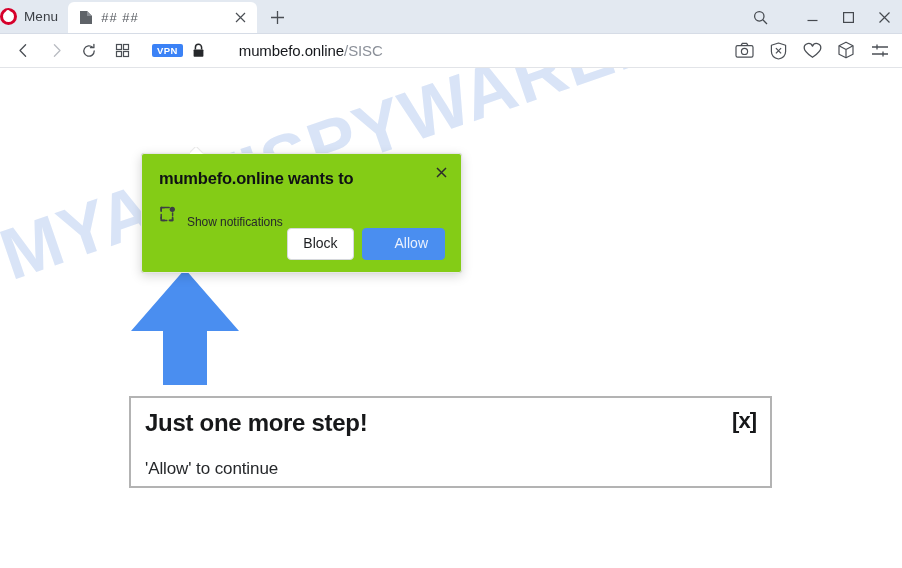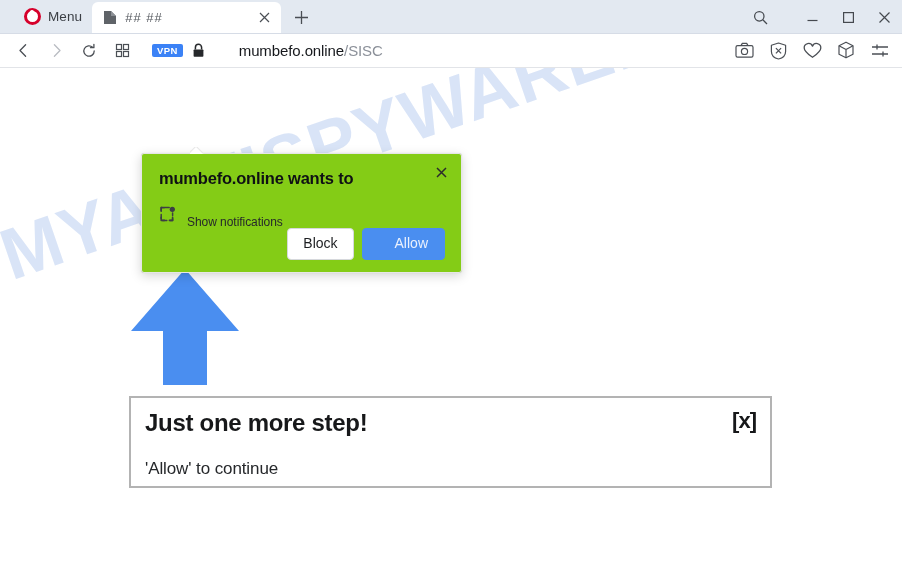--- a/index.html
+++ b/index.html
@@ -30,21 +30,21 @@
     position: relative;
     flex: none;
     border-bottom: 1px solid #d6dce6;
   }
 
   .menu-btn {
     display: flex;
     align-items: center;
     gap: 7px;
     height: 34px;
-    padding: 0 10px 0 24px;
+    padding: 0 10px 0 0;
     cursor: default;
   }
   .opera-logo {
     width: 17px; height: 17px;
     border-radius: 50%;
     border: 3.2px solid #d6002b;
     background: #ffffff;
     position: relative;
   }
   .opera-logo::after {

